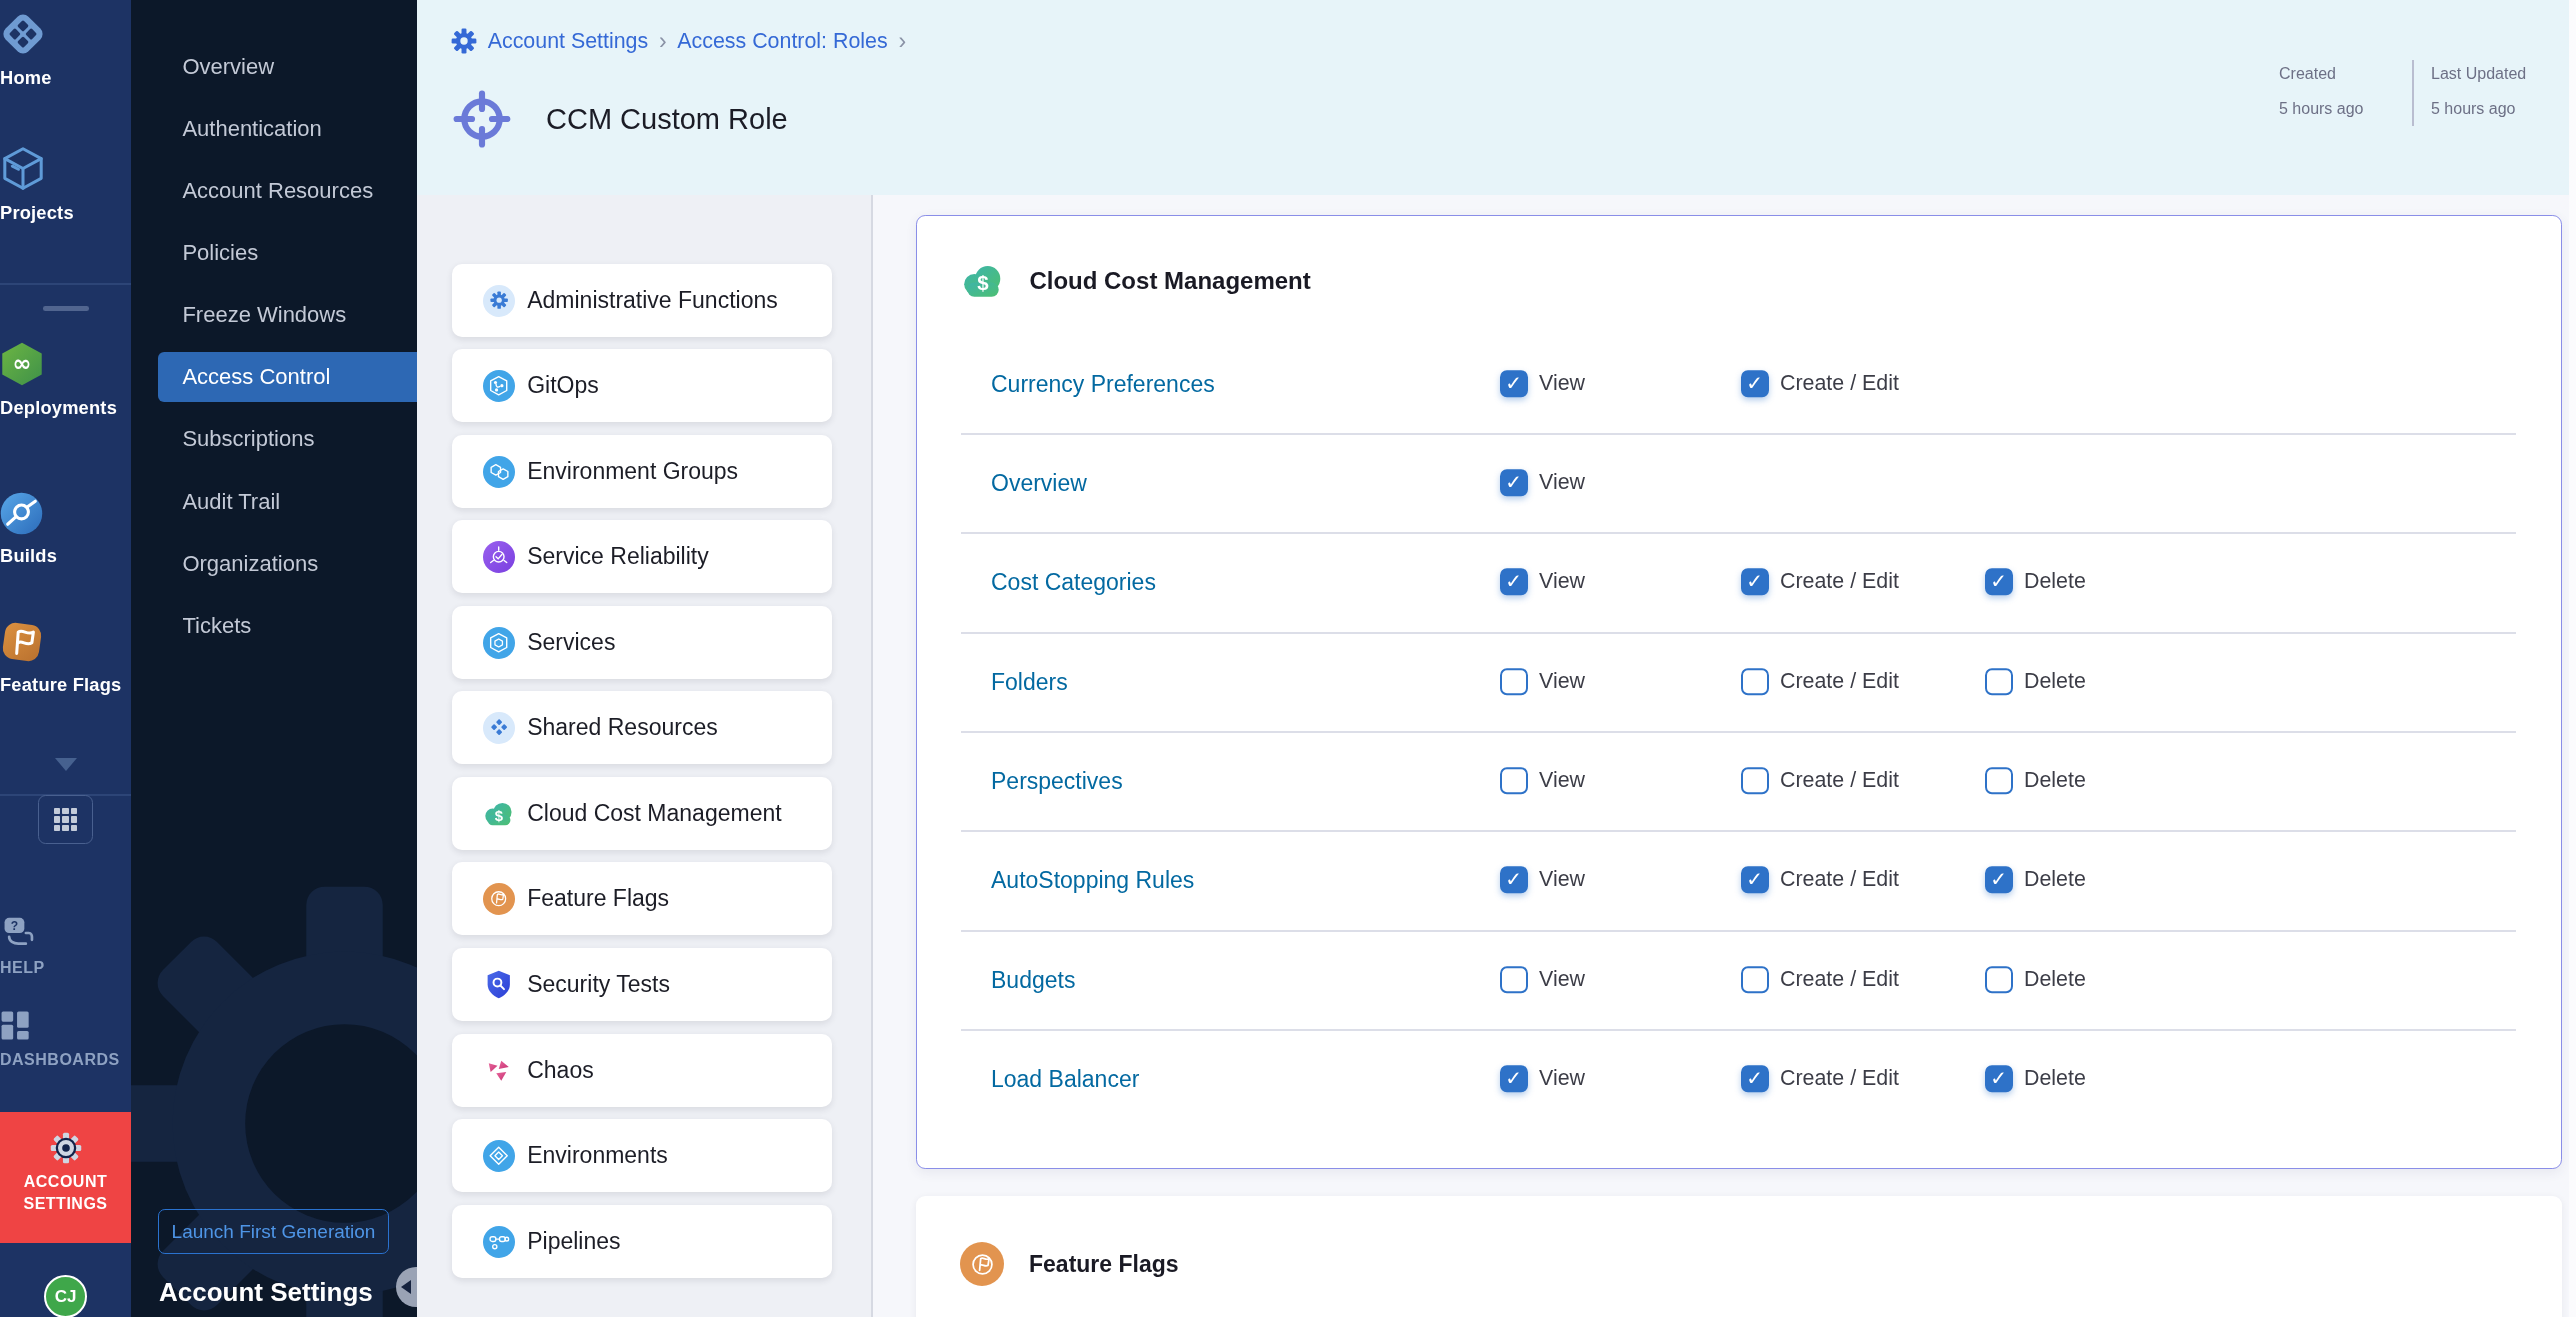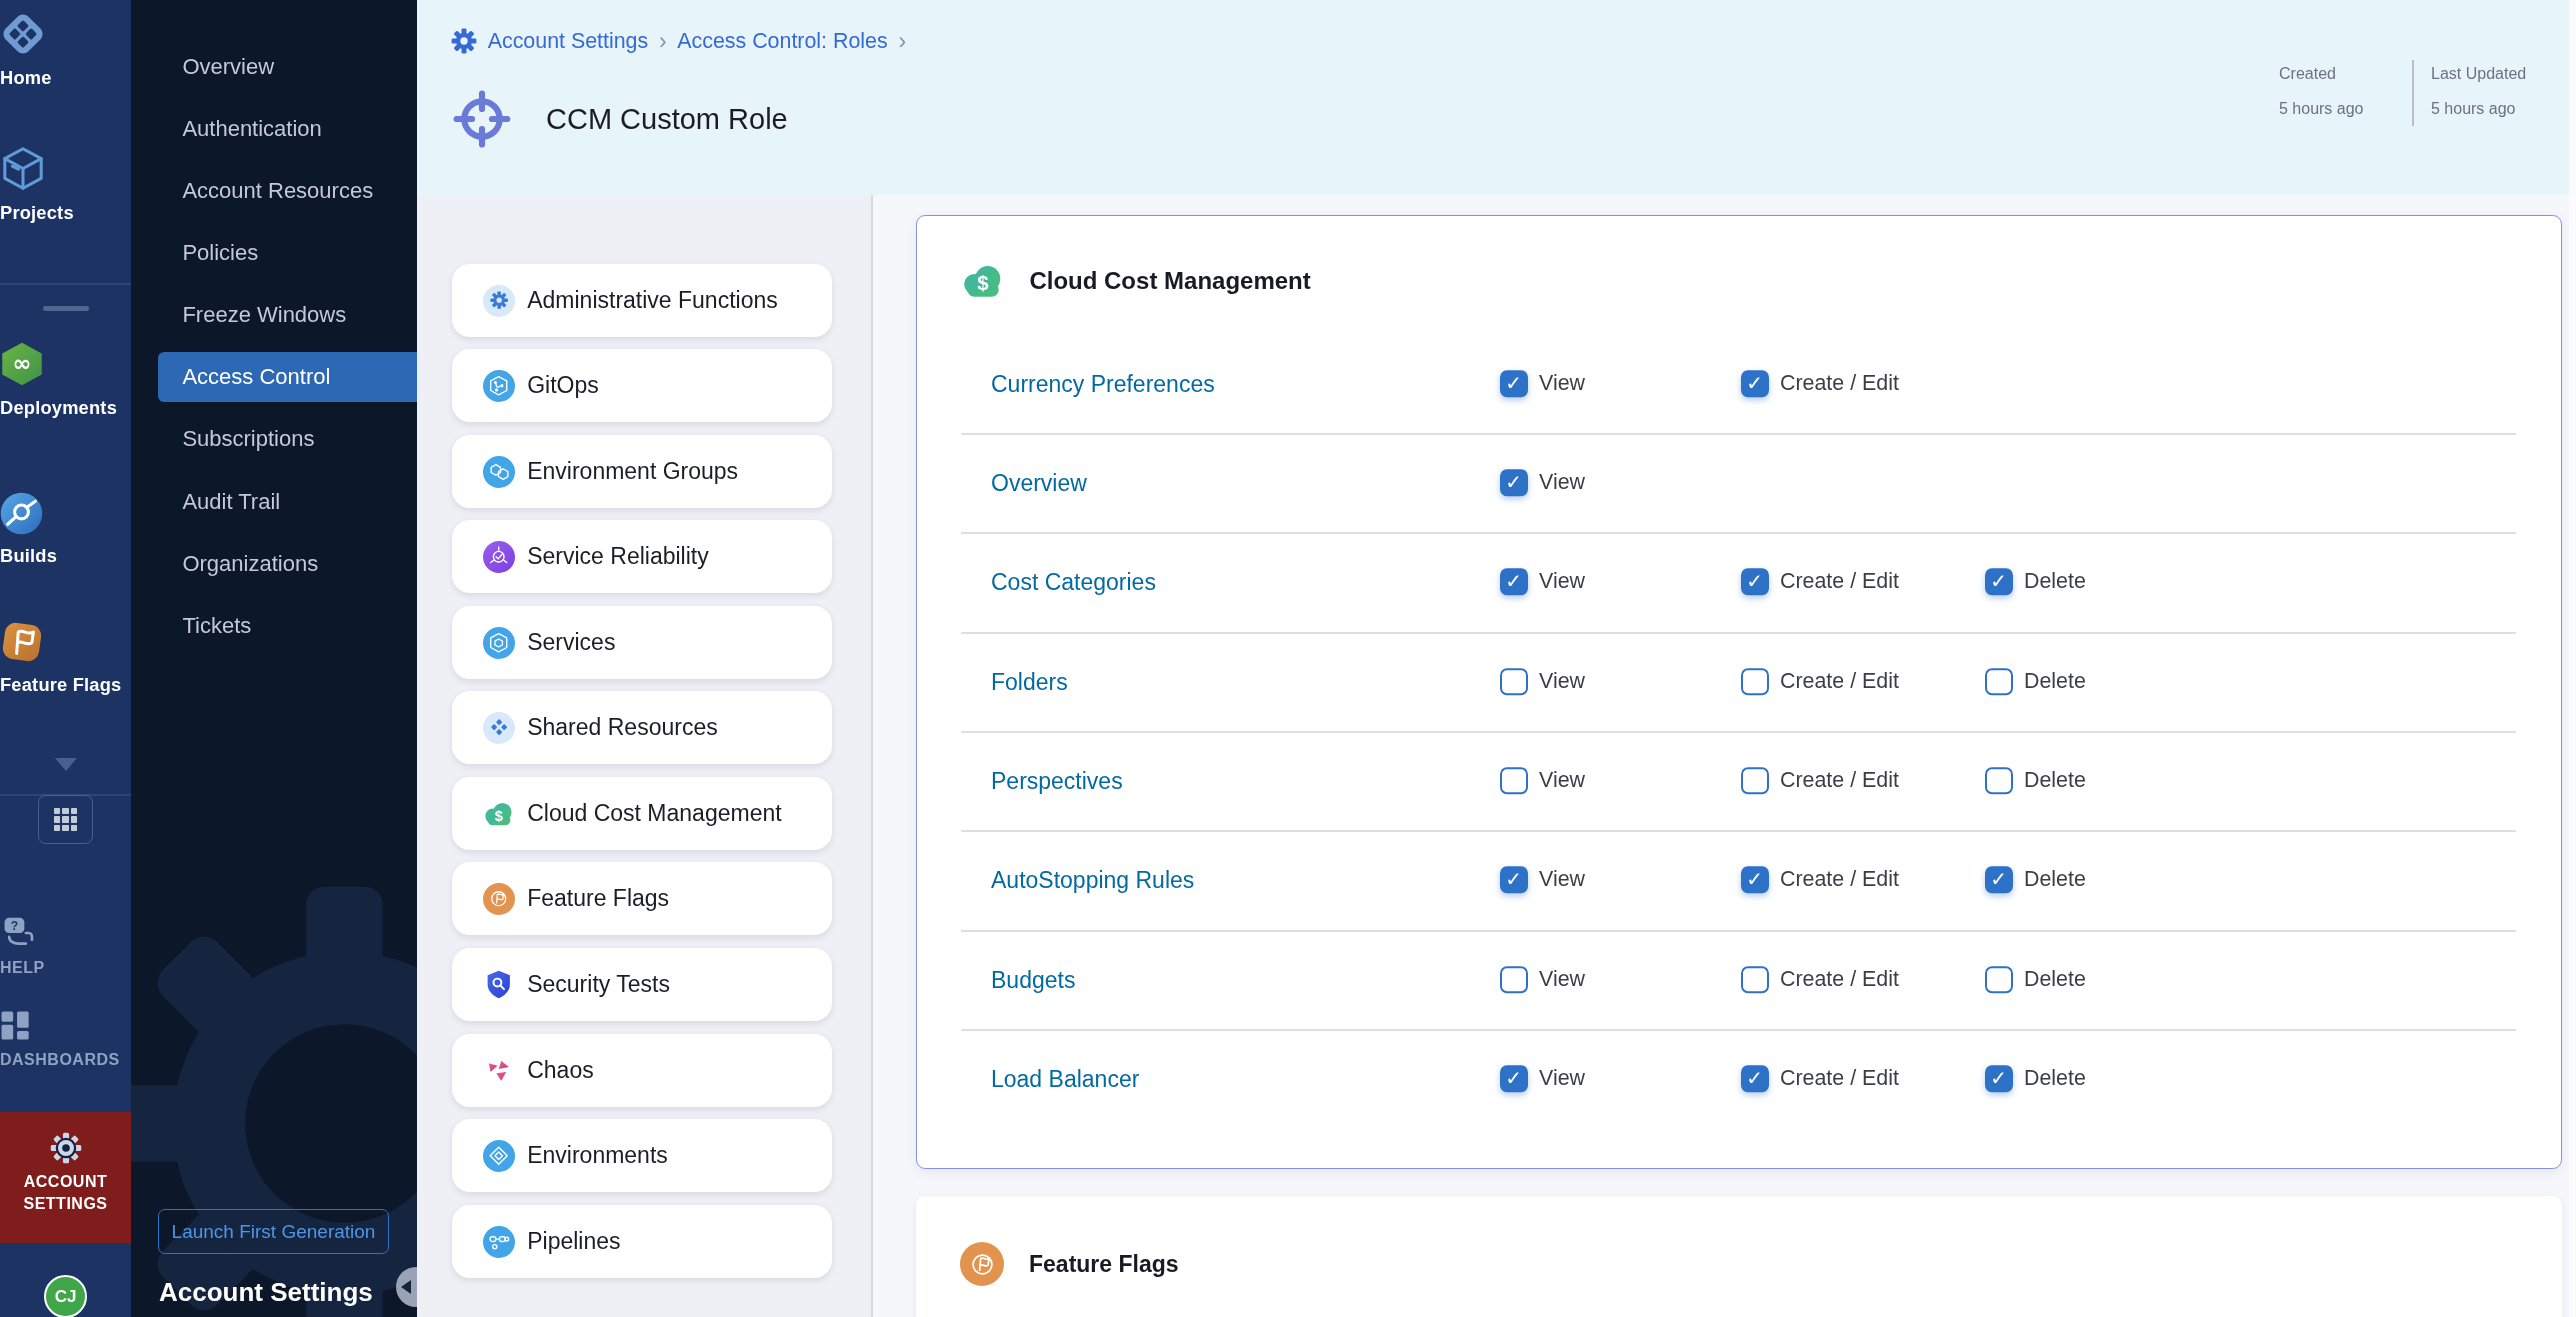--- a/index.html
+++ b/index.html
@@ -14,21 +14,21 @@
   #module-sidebar{position:absolute;left:0;top:0;width:131px;height:1318px;background:#1d3364;z-index:30;}
   .mod-item{position:absolute;left:0;width:131px;display:flex;flex-direction:column;align-items:flex-start;gap:6.9px;cursor:pointer;}
   .mod-label{font-size:18.3px;font-weight:600;color:#ffffff;letter-spacing:0.2px;}
   .mod-small-label{font-size:16px;font-weight:600;color:#8ea2c2;letter-spacing:0.5px;}
   .side-divider{position:absolute;left:0;width:131px;height:1.5px;background:#2d4577;}
   .side-dash{position:absolute;left:43px;top:306px;width:46px;height:4.6px;border-radius:2.3px;background:#51658f;}
   #module-chevron{position:absolute;left:55px;top:758px;width:0;height:0;border-left:11.5px solid transparent;border-right:11.5px solid transparent;border-top:13px solid #46618f;cursor:pointer;}
   #grid-btn{position:absolute;left:38px;top:795px;width:55px;height:49px;box-sizing:border-box;border:1.5px solid #49608f;border-radius:7.6px;display:flex;align-items:center;justify-content:center;cursor:pointer;}
   .grid9{display:grid;grid-template-columns:repeat(3,6.1px);grid-template-rows:repeat(3,6.1px);gap:2.3px;}
   .grid9 i{background:#c3cbd9;border-radius:0.8px;}
-  #account-block{position:absolute;left:0;top:1112px;width:131px;height:131px;background:#7f1d1d;display:flex;flex-direction:column;align-items:center;padding-top:20px;box-sizing:border-box;gap:4.6px;cursor:pointer;}
+  #account-block{position:absolute;left:0;top:1112px;width:131px;height:131px;background:#ef4444;display:flex;flex-direction:column;align-items:center;padding-top:20px;box-sizing:border-box;gap:4.6px;cursor:pointer;}
   #account-block .mod-small-label{color:#ffffff;line-height:20.6px;text-align:center;}
   #avatar{position:absolute;left:44px;top:1275px;width:43px;height:43px;border-radius:50%;background:#3fa74a;border:2.3px solid #ffffff;box-sizing:border-box;display:flex;align-items:center;justify-content:center;color:#fff;font-size:17px;font-weight:700;cursor:pointer;}
 
   
   #settings-nav{position:absolute;left:131px;top:0;width:286px;height:1318px;background:#0c1829;overflow:hidden;z-index:20;}
   .nav-item{position:absolute;left:27px;width:259px;height:50px;line-height:50px;padding-left:24.4px;box-sizing:border-box;font-size:22px;color:#c3c9d6;border-radius:6.1px 0 0 6.1px;cursor:pointer;white-space:nowrap;}
   .nav-item.selected{background:#2d68b4;color:#ffffff;}
   #gear-watermark{position:absolute;left:-31px;top:879px;opacity:1;}
   #launch-btn{position:absolute;left:27px;top:1209px;width:231px;height:45px;box-sizing:border-box;border:1.5px solid #2a72cf;border-radius:6.9px;color:#4e95e6;font-size:19px;display:flex;align-items:center;justify-content:center;background:transparent;cursor:pointer;font-family:inherit;}
   #nav-title{position:absolute;left:28px;top:1277px;font-size:26px;font-weight:700;color:#ffffff;}
@@ -43,21 +43,21 @@
   #breadcrumb .sep{color:#8a92a6;font-size:23px;}
   #page-title-row{position:absolute;left:35px;top:89px;display:flex;align-items:center;gap:34px;}
   #page-title{font-size:29px;font-weight:500;color:#1b1c26;}
   .meta-col{position:absolute;top:60px;font-size:16px;color:#6d7086;line-height:27.5px;}
   .meta-col .meta-label{margin-bottom:7.6px;}
   #meta-divider{position:absolute;left:1995px;top:60px;width:1.5px;height:66px;background:#b9bdd0;}
 
   #list-area{position:absolute;left:0;top:195px;width:454px;height:1123px;background:#eef0f5;}
   #v-divider{position:absolute;left:454px;top:195px;width:1.5px;height:1123px;background:#d6d9e2;}
 
-  .cat-card{position:absolute;left:35px;width:380px;height:73px;background:#ffffff;border-radius:18px;box-shadow:0 2.3px 6.1px rgba(40,41,61,.10);display:flex;align-items:center;cursor:pointer;}
+  .cat-card{position:absolute;left:35px;width:380px;height:73px;background:#ffffff;border-radius:10px;box-shadow:0 2.3px 6.1px rgba(40,41,61,.10);display:flex;align-items:center;cursor:pointer;}
   .cat-icon{width:32px;height:32px;margin-left:31px;flex:0 0 32px;border-radius:50%;display:flex;align-items:center;justify-content:center;}
   .cat-icon.pill{background:#d8e9fb;}
   .cat-icon.solid{background:#41a5e8;}
   .cat-icon.orange{background:#e2944f;}
   .cat-icon.purple{background:linear-gradient(135deg,#9a60ee,#7a3fe0);}
   .cat-icon.none{background:transparent;}
   .cat-label{margin-left:12.2px;font-size:23px;font-weight:500;color:#1c1d26;white-space:nowrap;}
 
   #perm-panel{position:absolute;left:499px;top:215px;width:1646px;height:954px;box-sizing:border-box;background:#ffffff;border:1.5px solid #8a8ee8;border-radius:9.2px;box-shadow:0 3.1px 10.7px rgba(60,64,120,.08);}
   #panel-header{position:absolute;left:44px;top:47px;display:flex;align-items:center;gap:24.4px;}

